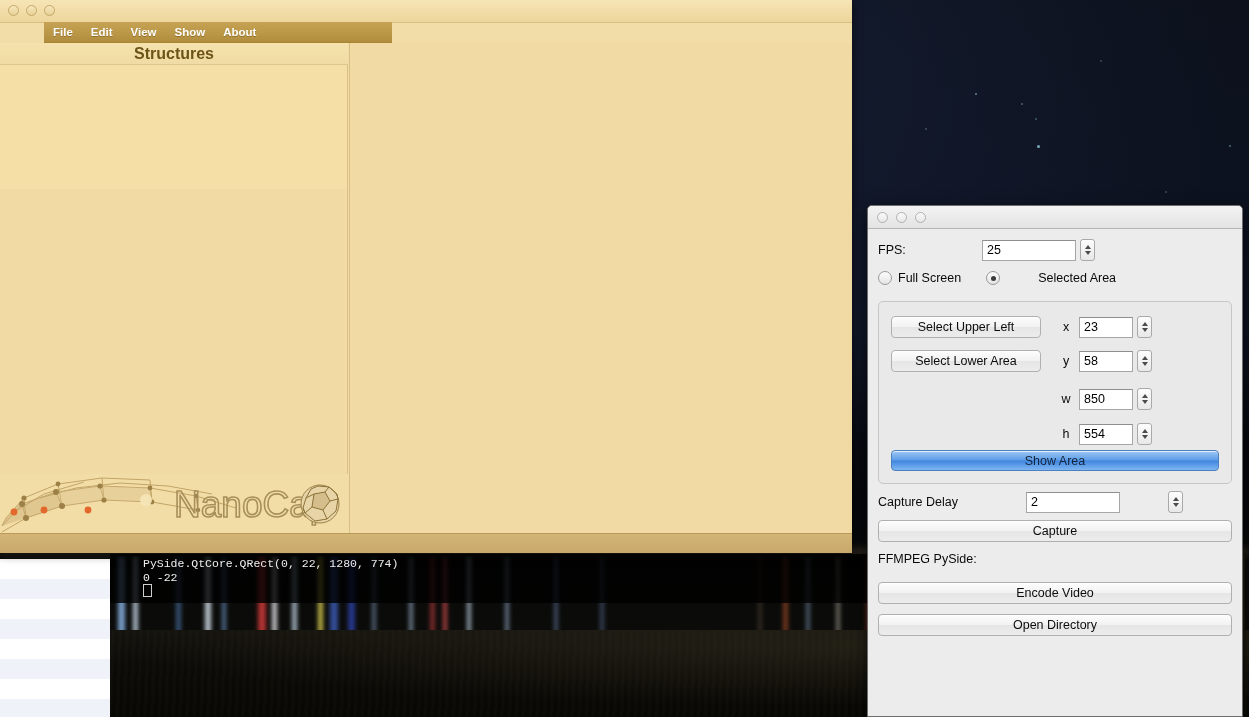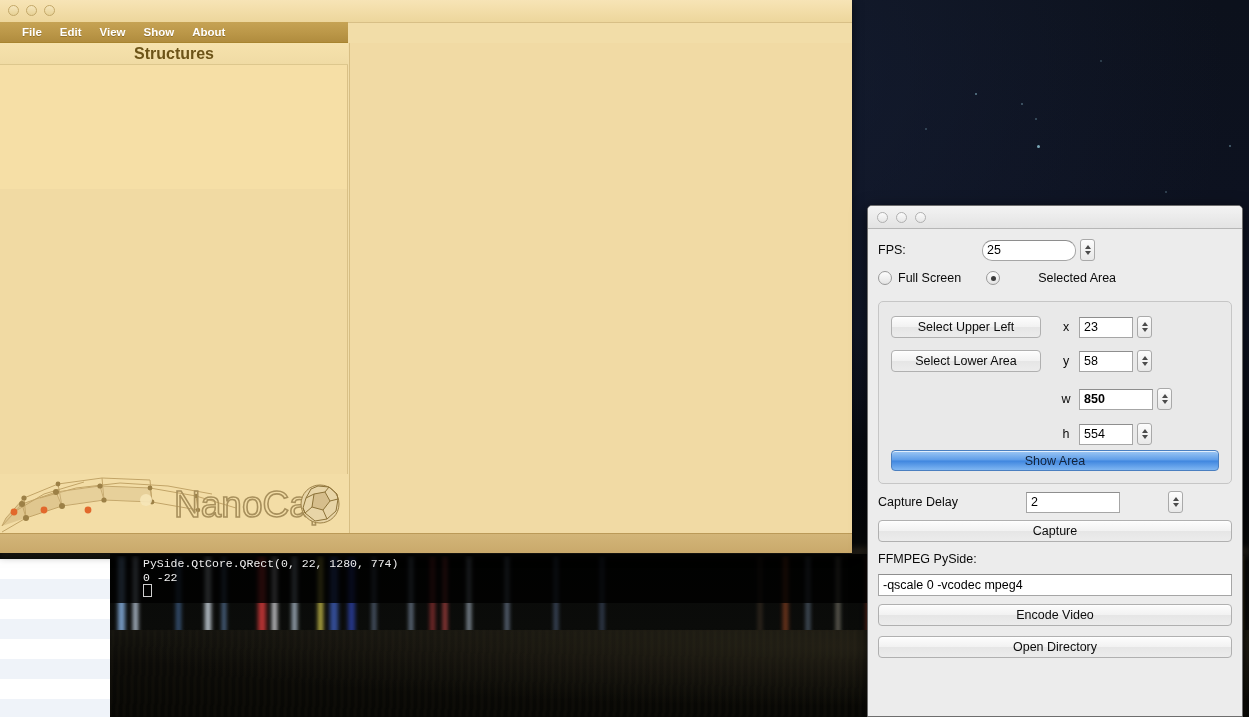--- a/index.html
+++ b/index.html
@@ -92,23 +92,24 @@
     width: 11px; height: 11px; border-radius: 50%;
     background: linear-gradient(180deg, #f6e6bd, #e7d296);
     border: 1px solid #c3a869;
     box-sizing: border-box;
   }
   .nc-menubar {
     height: 21px;
     background: linear-gradient(180deg, #c6a354 0%, #bb9748 55%, #b08c3e 100%);
     border-bottom: 1px solid #a8842f;
     display: flex; align-items: center;
-    padding-left: 22px;
+    padding-left: 9px;
     width: 348px;
     box-sizing: border-box;
+    margin-left: 44px;
   }
   .nc-menubar .mi {
     color: #ffffff;
     font-size: 11.5px;
     font-weight: bold;
     padding: 0 13px 0 0;
     margin-right: 5px;
     text-shadow: 0 1px 0 rgba(110,80,20,.5);
     cursor: default;
   }
@@ -416,21 +417,21 @@
         <div class="cap-dot"></div>
         <div class="cap-dot"></div>
         <div class="cap-dot"></div>
       </div>
     </div>
 
     <div class="cap-body">
 
       <div class="row-inline" style="height:26px;">
         <span class="lbl" style="width:104px;">FPS:</span>
-        <div class="tfield" style="width:94px;border-radius:10px;">25</div>
+        <div class="tfield" style="width:94px;">25</div>
         <div class="spin">
           <div class="ar up"></div>
           <div class="ar dn"></div>
         </div>
       </div>
 
       <div class="row-inline" style="height:30px;">
         <div class="radio">
           <span class="dot"></span>
           <span class="lbl">Full Screen</span>
@@ -459,21 +460,21 @@
           <div class="tfield" style="width:54px;">58</div>
           <div class="spin">
             <div class="ar up"></div>
             <div class="ar dn"></div>
           </div>
         </div>
 
         <div class="row-inline" style="height:38px;">
           <div style="width:150px;"></div>
           <span class="lbl" style="width:26px;text-align:center;margin-left:12px;">w</span>
-          <div class="tfield" style="width:74px;font-weight:bold;">850</div>
+          <div class="tfield" style="width:54px;">850</div>
           <div class="spin">
             <div class="ar up"></div>
             <div class="ar dn"></div>
           </div>
         </div>
 
         <div class="row-inline" style="height:32px;">
           <div style="width:150px;"></div>
           <span class="lbl" style="width:26px;text-align:center;margin-left:12px;">h</span>
           <div class="tfield" style="width:54px;">554</div>
@@ -493,21 +494,20 @@
           <div class="ar up"></div>
           <div class="ar dn"></div>
         </div>
       </div>
 
       <div class="btn btn-wide">Capture</div>
 
       <div class="spacer-10"></div>
       <div class="lbl">FFMPEG PySide:</div>
       <div class="spacer-8"></div>
-      <div class="tfield" style="width:100%;height:22px;">-qscale 0 -vcodec mpeg4</div>
 
       <div class="spacer-8"></div>
       <div class="btn btn-wide">Encode Video</div>
 
       <div class="spacer-10"></div>
       <div class="btn btn-wide">Open Directory</div>
 
     </div>
   </div>
 

